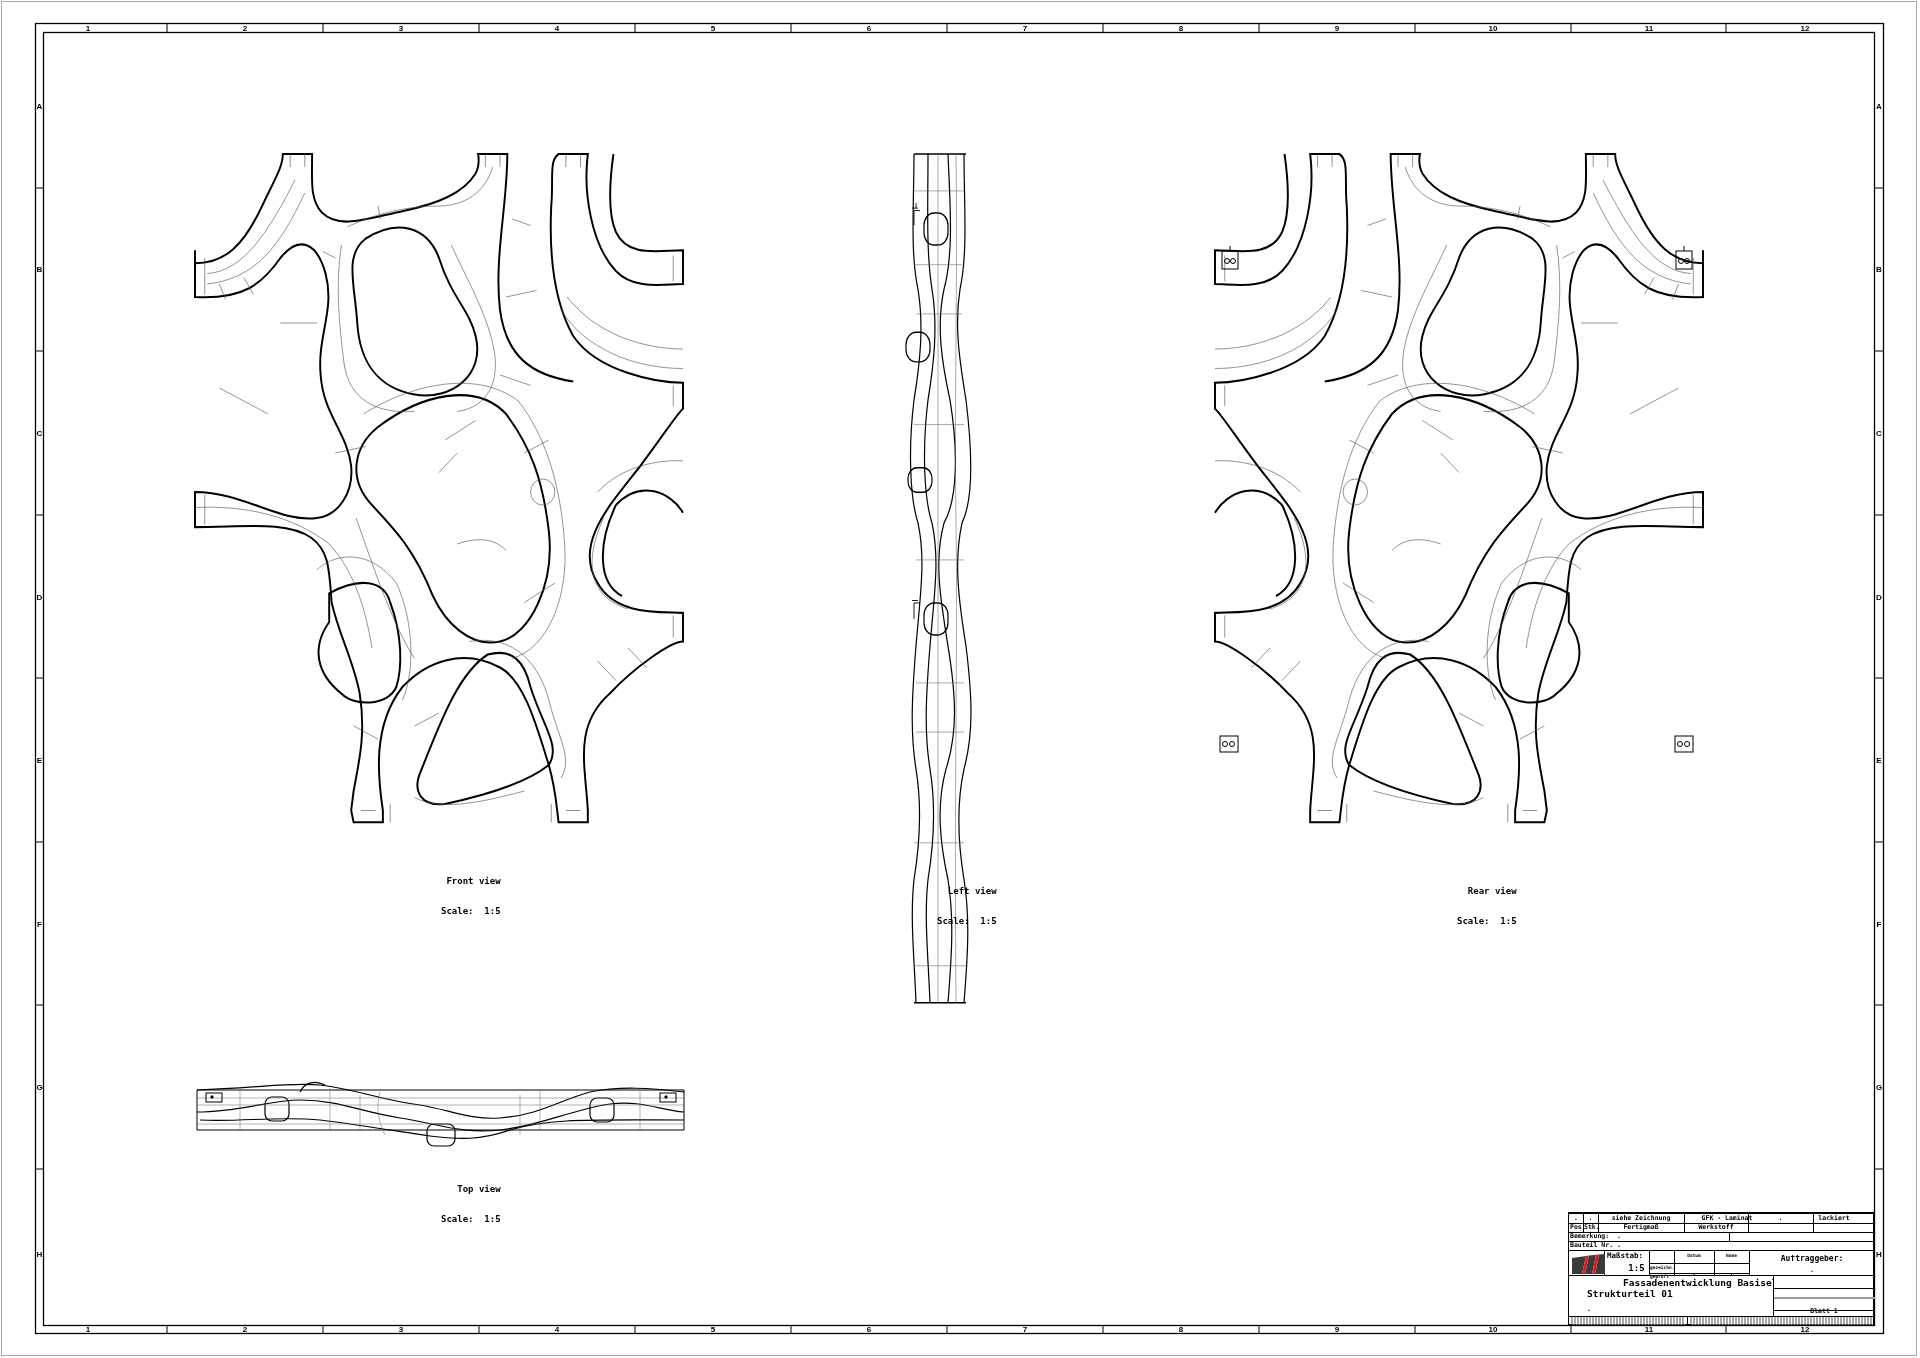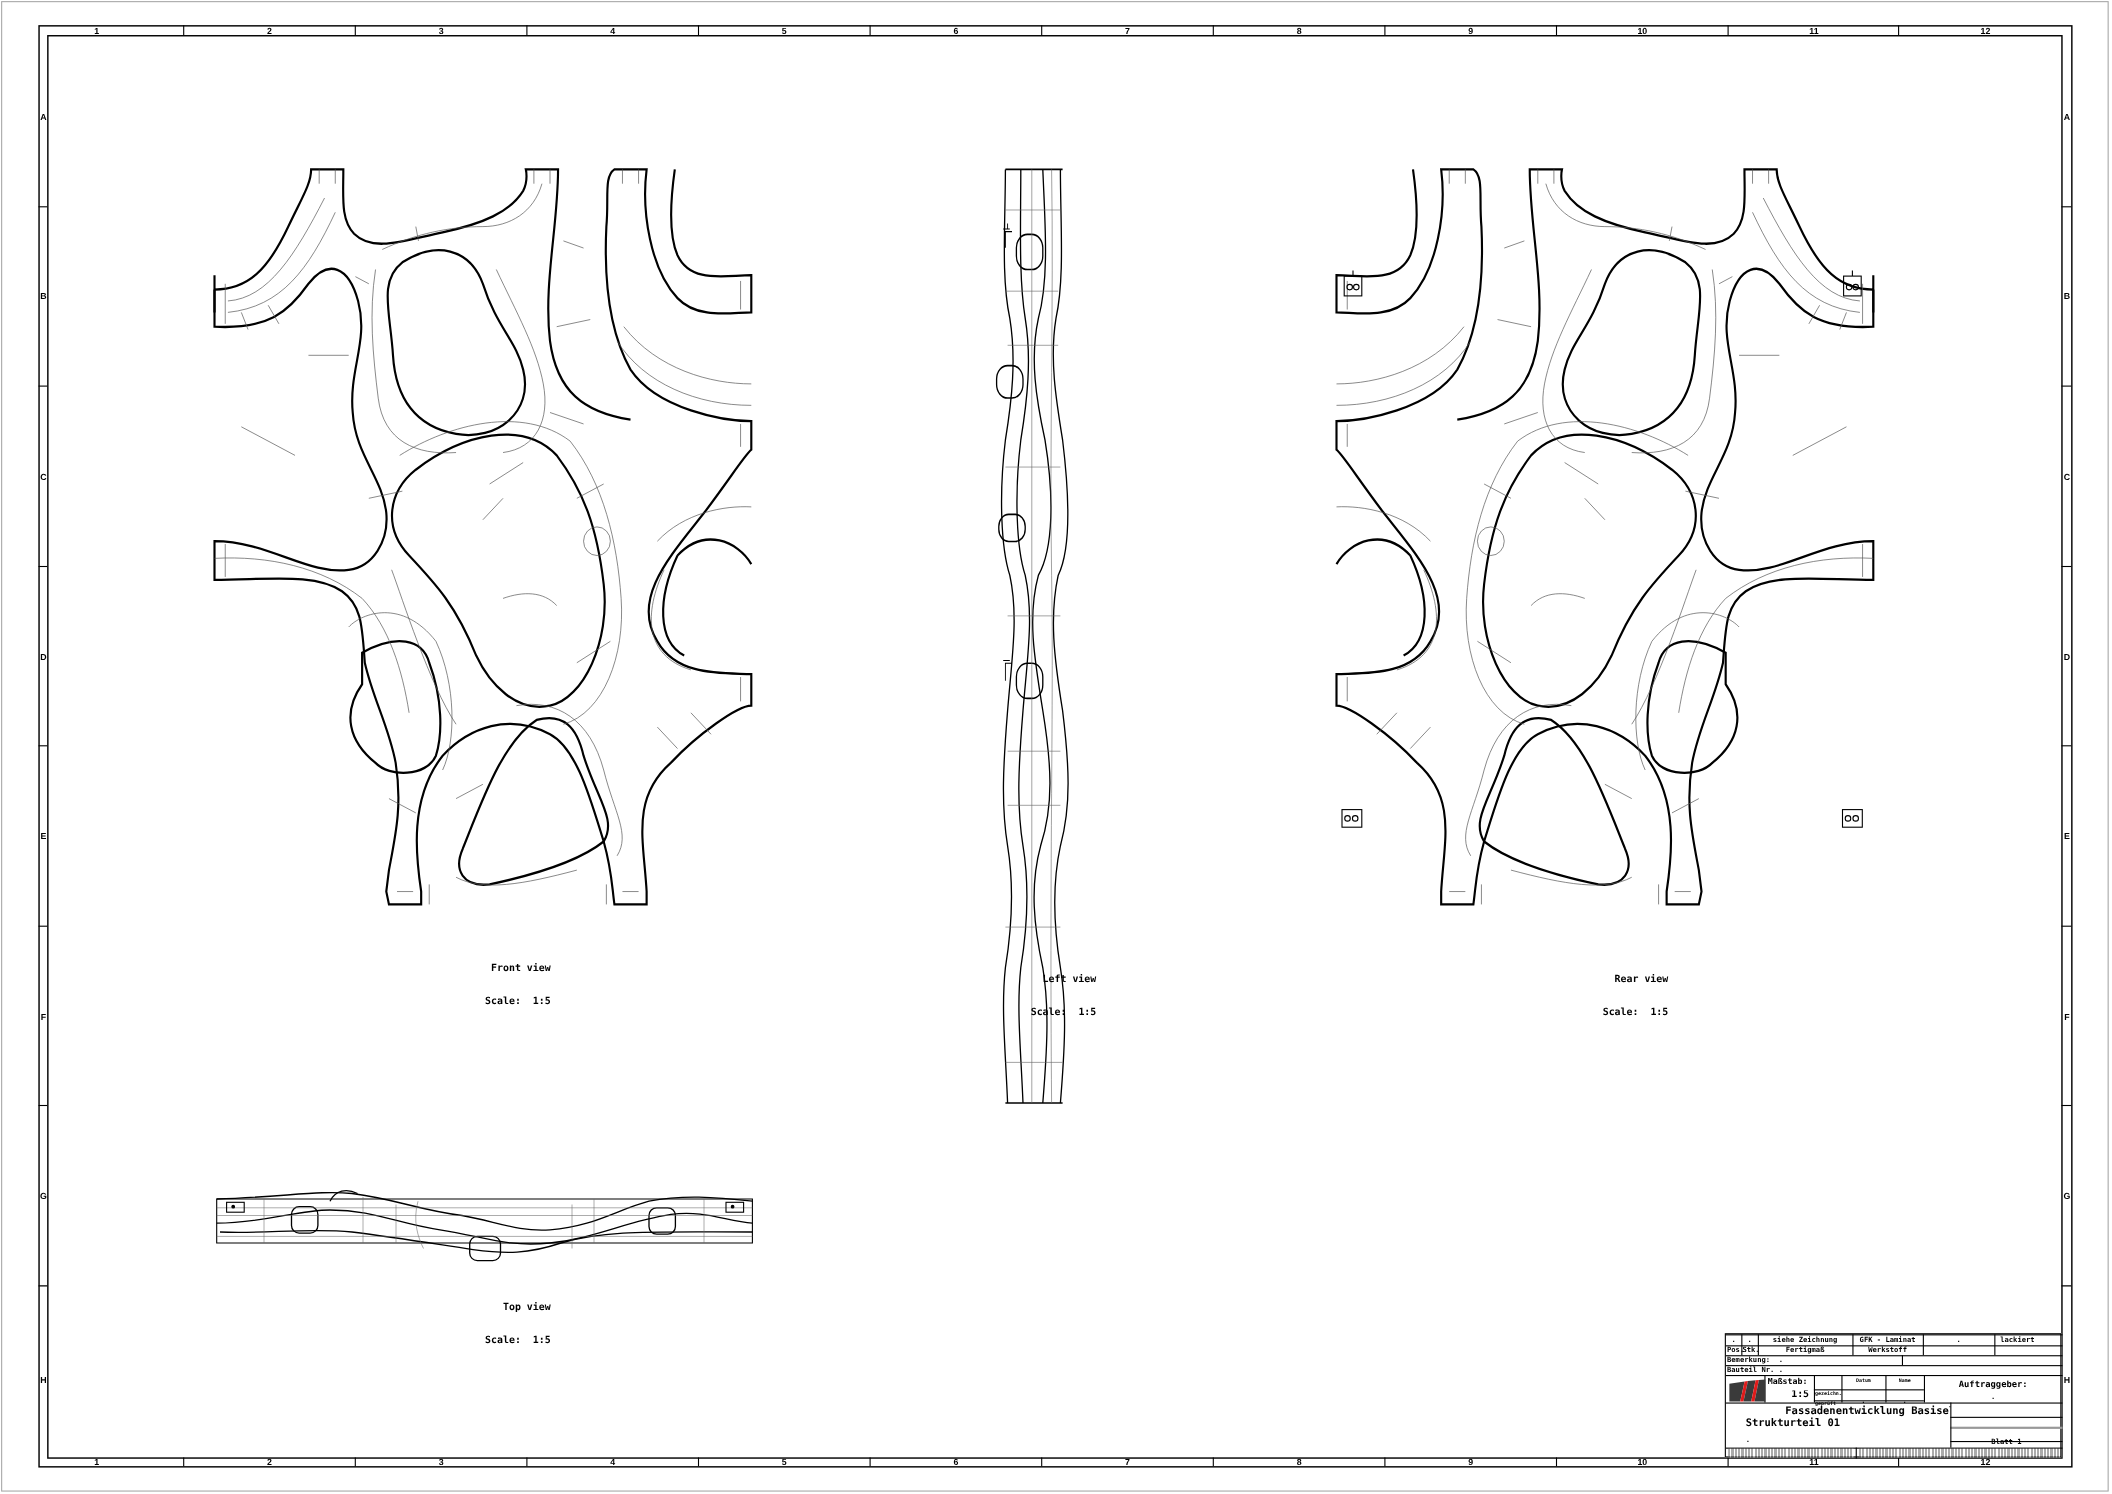--- a/index.html
+++ b/index.html
@@ -320,21 +320,21 @@
   <div class="vl" style="left:80px; top:37px; height:25px;"></div>
   <div class="vl" style="left:105px; top:37px; height:25px;"></div>
   <div class="vl" style="left:145px; top:37px; height:25px;"></div>
   <div class="vl" style="left:180px; top:37px; height:25px;"></div>
   <div class="vl" style="left:204px; top:62px; height:41px;"></div>
   <div class="vl" style="left:118px; top:103px; height:10px;"></div>
 
   <div class="cell c" style="left:0; top:1px; width:14px;">.</div>
   <div class="cell c" style="left:14px; top:1px; width:15px;">.</div>
   <div class="cell c" style="left:29px; top:1px; width:86px;">siehe Zeichnung</div>
-  <div class="cell c" style="left:115px; top:1px; width:64px;">GFK - Laminat</div>
+  <div class="cell c" style="left:126px; top:1px; width:64px;">GFK - Laminat</div>
   <div class="cell c" style="left:179px; top:1px; width:65px;">.</div>
   <div class="cell c" style="left:244px; top:1px; width:42px;">lackiert</div>
 
   <div class="cell" style="left:1px; top:10px; width:24px;">Pos.</div>
   <div class="cell" style="left:15px; top:10px; width:14px;">Stk.</div>
   <div class="cell c" style="left:29px; top:10px; width:86px;">Fertigmaß</div>
   <div class="cell c" style="left:115px; top:10px; width:64px;">Werkstoff</div>
 
   <div class="cell" style="left:1px; top:19px; width:60px;">Bemerkung:</div>
   <div class="cell" style="left:48px; top:19px; width:20px;">.</div>

